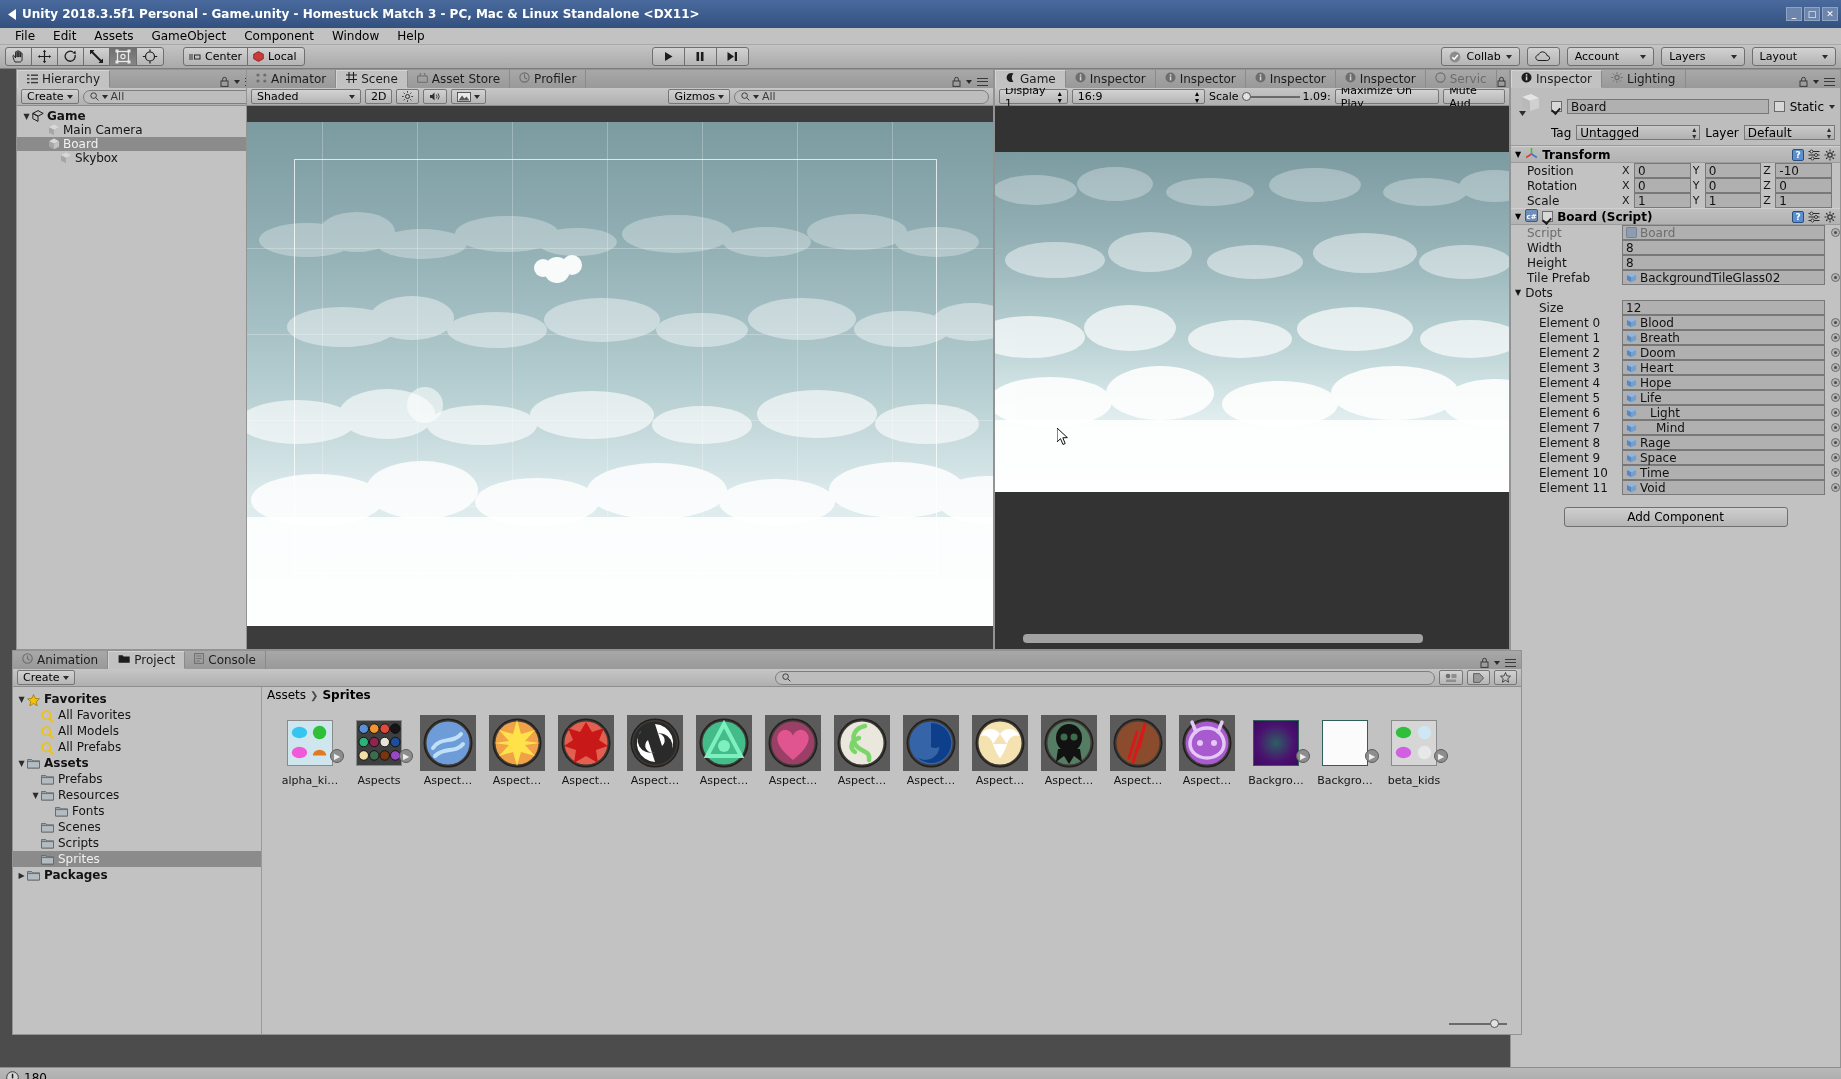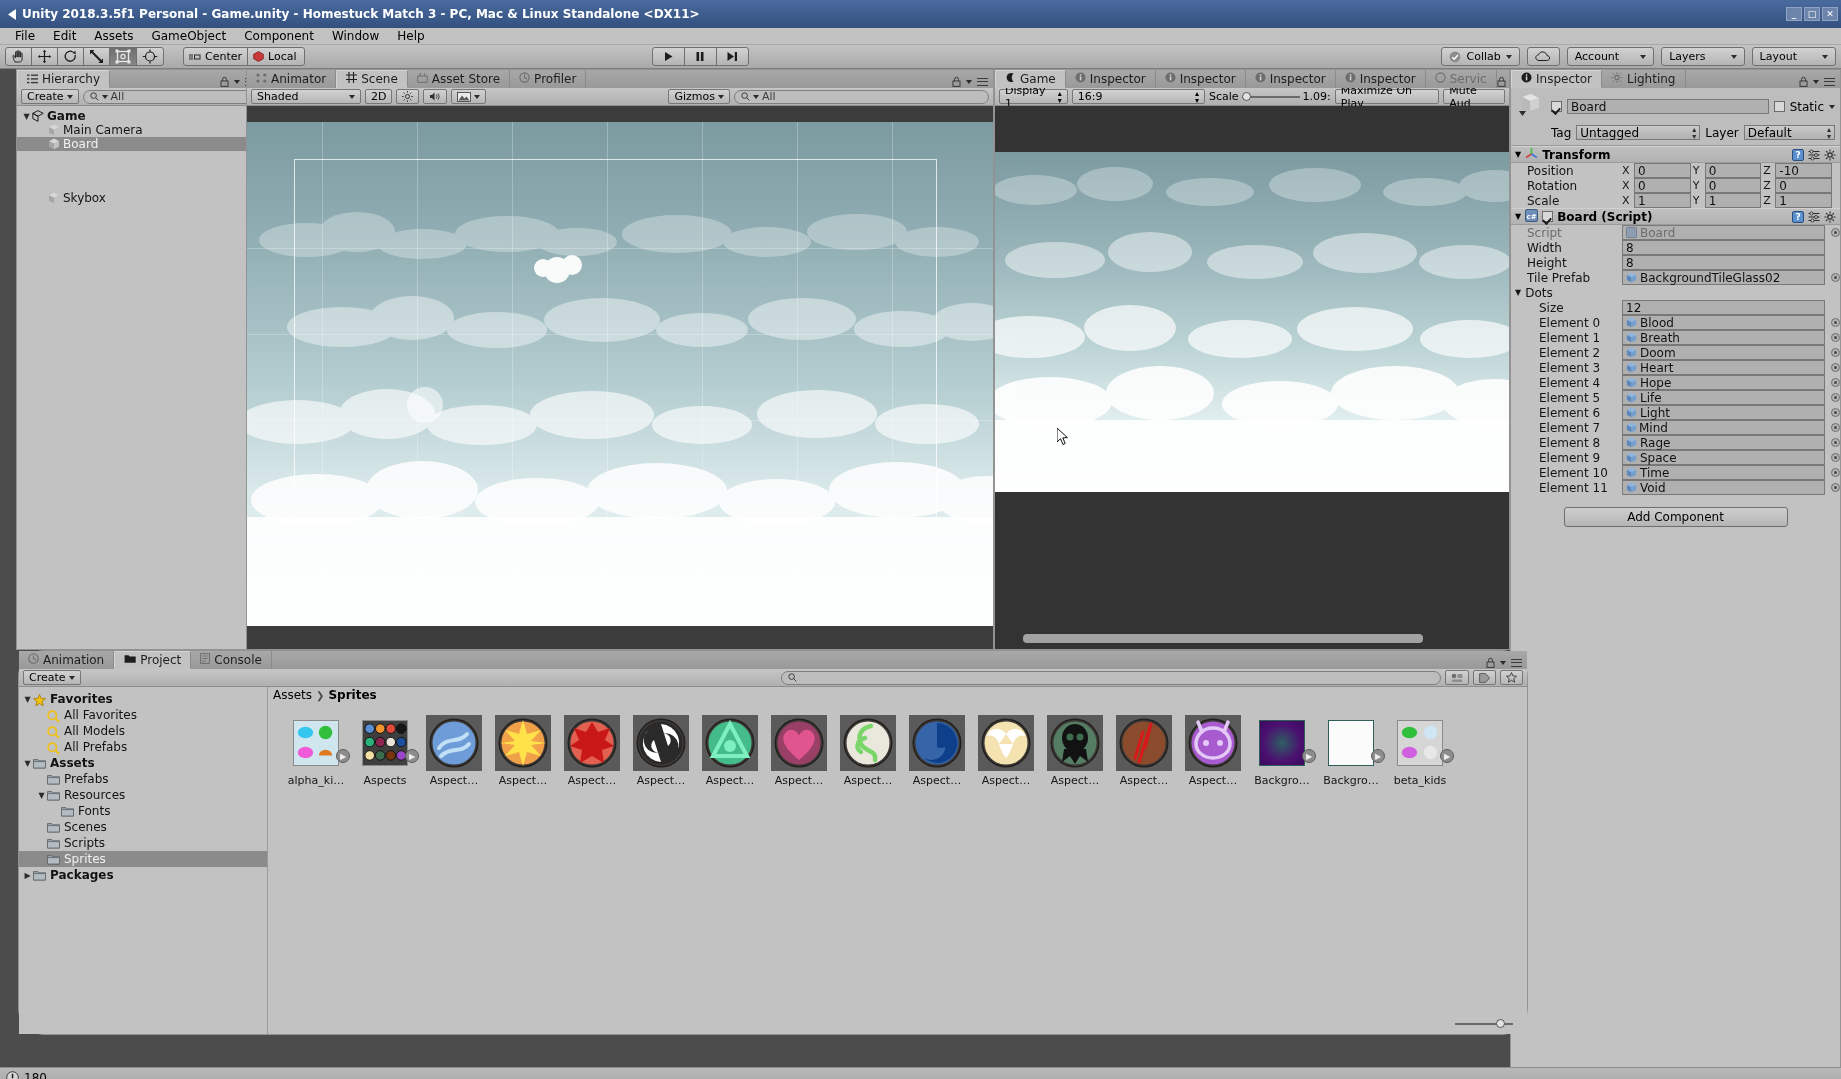--- a/index.html
+++ b/index.html
@@ -330,21 +330,21 @@
         </div>
         <div class="hrow sel" style="padding-left: 20px;">
           <span class="twist"></span>
           <span class="cube"><svg width="12" height="12" viewBox="0 0 12 12">
               <polygon points="6,0.6 11,3.2 6,5.8 1,3.2" fill="#d8d8d8"></polygon>
               <polygon points="1,3.2 6,5.8 6,11.3 1,8.7" fill="#a6a6a6"></polygon>
               <polygon points="11,3.2 6,5.8 6,11.3 11,8.7" fill="#c2c2c2"></polygon>
             </svg></span>
           <span style="">Board</span>
         </div>
-        <div class="hrow" style="padding-left: 20px; margin-top: 40px;">
+        <div class="hrow" style="padding-left: 32px;">
           <span class="twist"></span>
           <span class="cube"><svg width="12" height="12" viewBox="0 0 12 12">
               <polygon points="6,0.6 11,3.2 6,5.8 1,3.2" fill="#d8d8d8"></polygon>
               <polygon points="1,3.2 6,5.8 6,11.3 1,8.7" fill="#a6a6a6"></polygon>
               <polygon points="11,3.2 6,5.8 6,11.3 11,8.7" fill="#c2c2c2"></polygon>
             </svg></span>
           <span style="">Skybox</span>
         </div>
       </div>
   </div>
@@ -926,35 +926,35 @@
                 <polygon points="11,3.2 6,5.8 6,11.3 11,8.7" fill="#74a0d0"></polygon>
               </svg>
               <span>Life</span>
             </span>
             <span class="radio"></span>
           </span>
         </div>
         <div class="prow">
           <span class="plabel" style="padding-left:12px">Element 6</span>
           <span class="objfield">
-            <span class="field" style="flex:1;gap:3px">
+            <span class="field" style="flex:1;gap:13px">
               <svg width="11" height="11" viewBox="0 0 12 12">
                 <polygon points="6,0.6 11,3.2 6,5.8 1,3.2" fill="#8fb6e0"></polygon>
                 <polygon points="1,3.2 6,5.8 6,11.3 1,8.7" fill="#5b87bd"></polygon>
                 <polygon points="11,3.2 6,5.8 6,11.3 11,8.7" fill="#74a0d0"></polygon>
               </svg>
               <span>Light</span>
             </span>
             <span class="radio"></span>
           </span>
         </div>
         <div class="prow">
           <span class="plabel" style="padding-left:12px">Element 7</span>
           <span class="objfield">
-            <span class="field" style="flex:1;gap:2px">
+            <span class="field" style="flex:1;gap:19px">
               <svg width="11" height="11" viewBox="0 0 12 12">
                 <polygon points="6,0.6 11,3.2 6,5.8 1,3.2" fill="#8fb6e0"></polygon>
                 <polygon points="1,3.2 6,5.8 6,11.3 1,8.7" fill="#5b87bd"></polygon>
                 <polygon points="11,3.2 6,5.8 6,11.3 11,8.7" fill="#74a0d0"></polygon>
               </svg>
               <span>Mind</span>
             </span>
             <span class="radio"></span>
           </span>
         </div>
@@ -1012,21 +1012,21 @@
               <span>Void</span>
             </span>
             <span class="radio"></span>
           </span>
         </div>
       </div>
 
     <div class="addcomp">Add Component</div>
   </div>
 
-  <div class="panel" style="left:18px;top:581px;width:1510px;height:385px;border-radius:27px;">
+  <div class="panel" style="left:12px;top:581px;width:1510px;height:385px;">
     <div class="tabrow" id="project-tabs">
         <div class="tab">
           <span><svg width="11" height="11" viewBox="0 0 11 11">
               <circle cx="5.5" cy="5.5" r="4.7" fill="none" stroke="#6d6d6d" stroke-width="1.1"></circle>
               <path d="M5.5 2.6v3.1l2.2 1.2" stroke="#6d6d6d" stroke-width="1.1" fill="none"></path>
             </svg></span>
           <span>Animation</span>
         </div>
         <div class="tab active">
           <span><svg width="12" height="10" viewBox="0 0 12 10">

